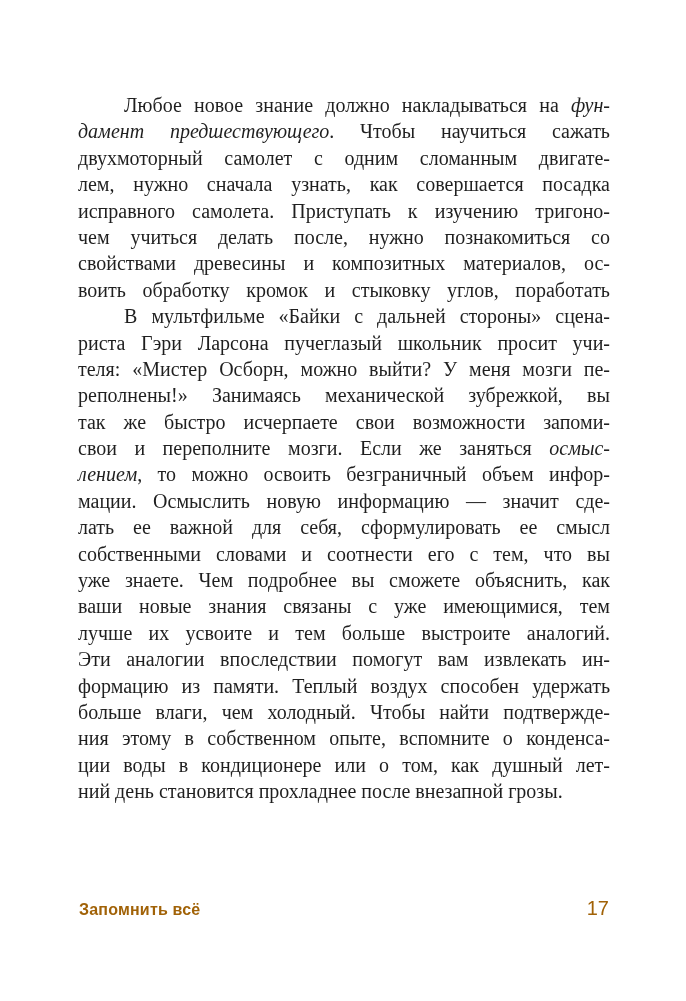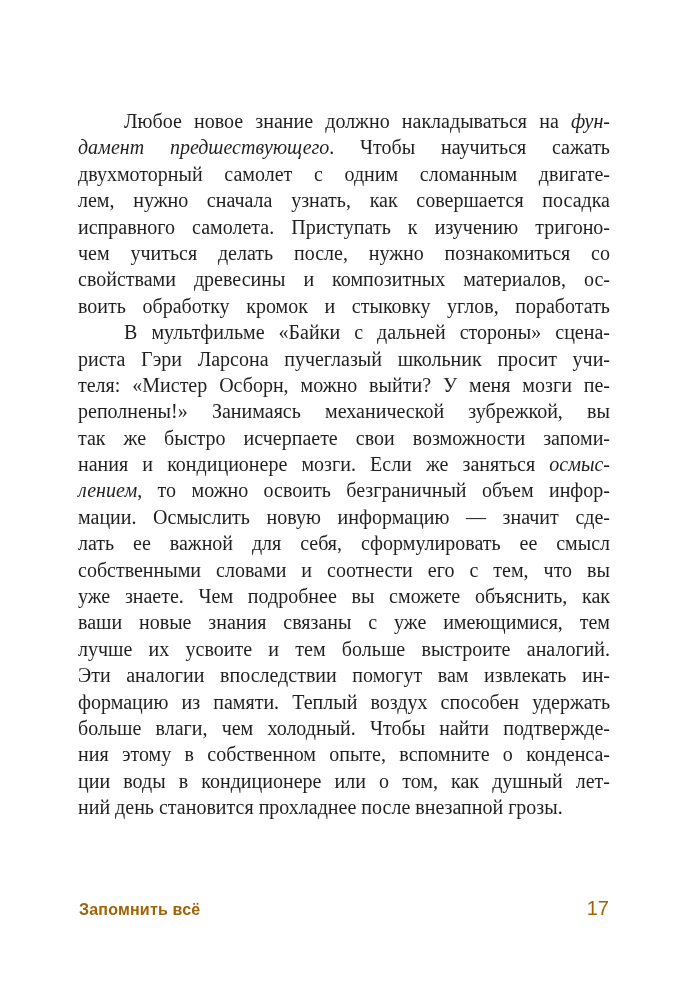--- a/index.html
+++ b/index.html
@@ -12,21 +12,21 @@
     font-family: "Liberation Serif", serif;
   }
   .page {
     position: absolute;
     inset: 0;
     background: #ffffff;
   }
   .text-block {
     position: absolute;
     left: 78px;
-    top: 108px;
+    top: 92px;
     width: 532px;
     color: #1f1f1f;
     font-size: 20px;
   }
   .para { margin: 0; padding: 0; }
   .line {
     height: 26.4px;
     line-height: 26.4px;
     text-align: justify;
     text-align-last: justify;
@@ -69,21 +69,21 @@
         <div class="line"><span>чем учиться делать после, нужно познакомиться со</span></div>
         <div class="line"><span>свойствами древесины и композитных материалов, ос-</span></div>
         <div class="line"><span>воить обработку кромок и стыковку углов, поработать</span></div>
       </div>
       <div class="para">
         <div class="line first"><span>В мультфильме «Байки с дальней стороны» сцена-</span></div>
         <div class="line"><span>риста Гэри Ларсона пучеглазый школьник просит учи-</span></div>
         <div class="line"><span>теля: «Мистер Осборн, можно выйти? У меня мозги пе-</span></div>
         <div class="line"><span>реполнены!» Занимаясь механической зубрежкой, вы</span></div>
         <div class="line"><span>так же быстро исчерпаете свои возможности запоми-</span></div>
-        <div class="line"><span>нания и кондиционере мозги. Если же заняться </span><span class="ital">осмыс-</span></div>
+        <div class="line"><span>свои и переполните мозги. Если же заняться </span><span class="ital">осмыс-</span></div>
         <div class="line"><span class="ital">лением</span><span>, то можно освоить безграничный объем инфор-</span></div>
         <div class="line"><span>мации. Осмыслить новую информацию — значит сде-</span></div>
         <div class="line"><span>лать ее важной для себя, сформулировать ее смысл</span></div>
         <div class="line"><span>собственными словами и соотнести его с тем, что вы</span></div>
         <div class="line"><span>уже знаете. Чем подробнее вы сможете объяснить, как</span></div>
         <div class="line"><span>ваши новые знания связаны с уже имеющимися, тем</span></div>
         <div class="line"><span>лучше их усвоите и тем больше выстроите аналогий.</span></div>
         <div class="line"><span>Эти аналогии впоследствии помогут вам извлекать ин-</span></div>
         <div class="line"><span>формацию из памяти. Теплый воздух способен удержать</span></div>
         <div class="line"><span>больше влаги, чем холодный. Чтобы найти подтвержде-</span></div>

